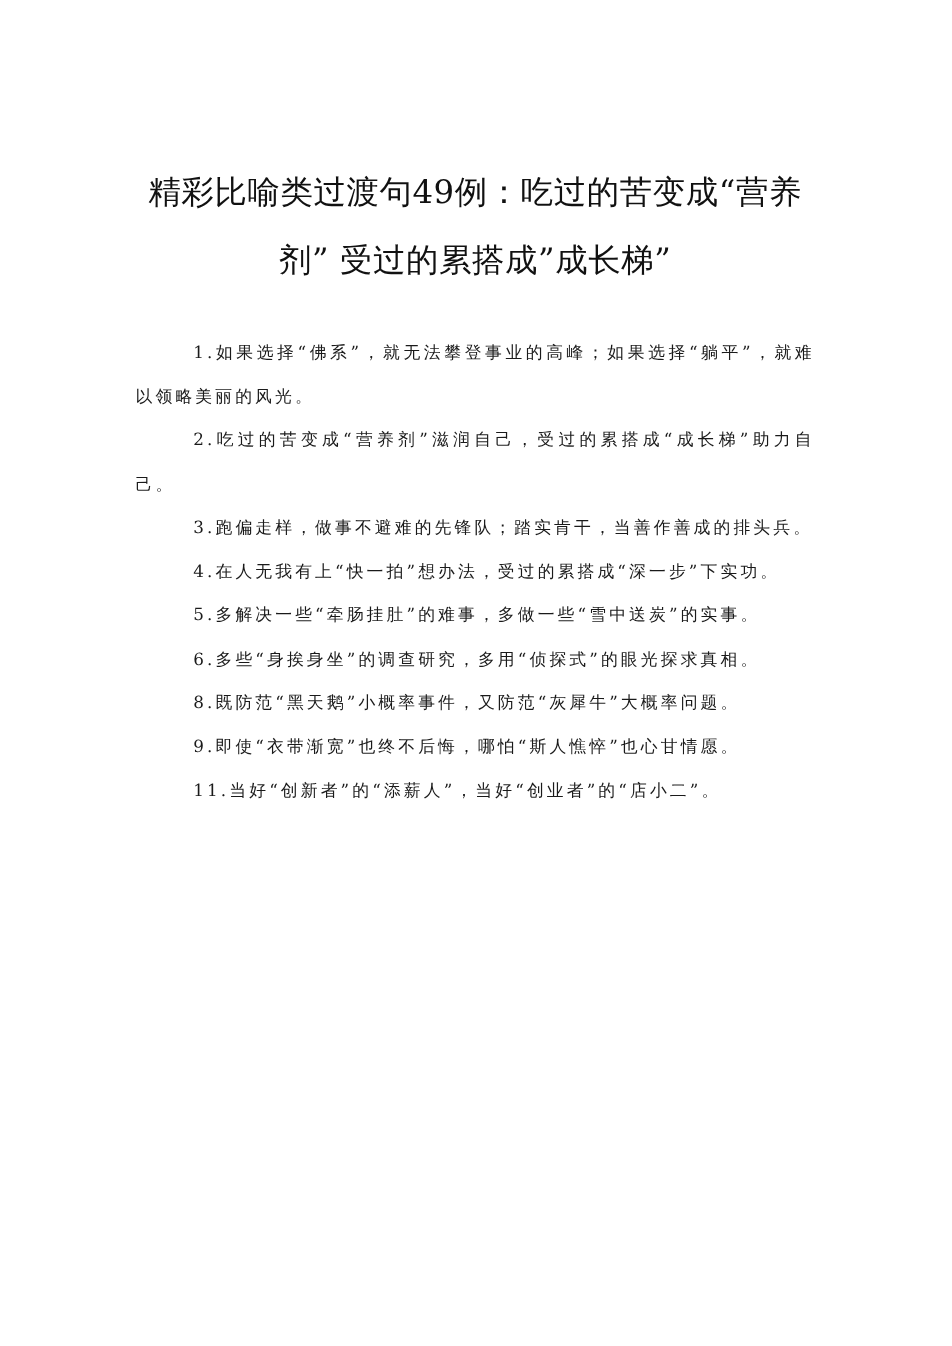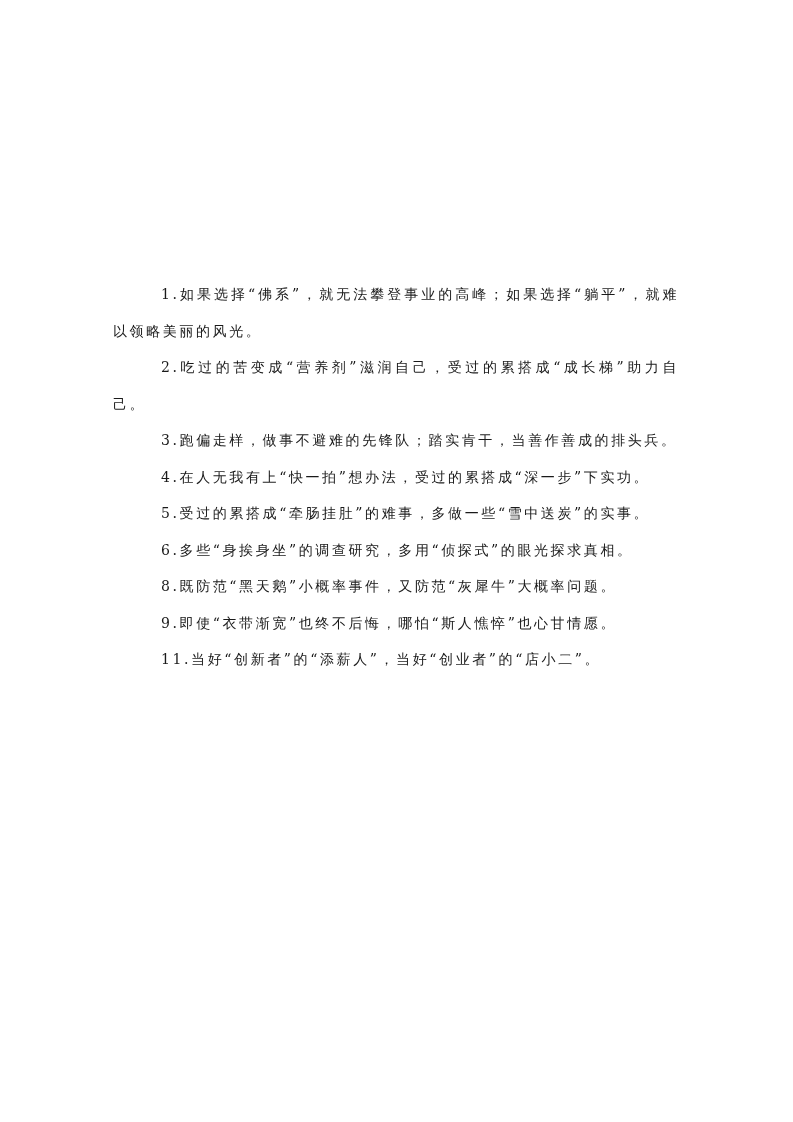--- a/index.html
+++ b/index.html
@@ -50,25 +50,26 @@
     text-align-last: left;
     letter-spacing: 2.6px;
     margin: 0;
     color: #1a1a1a;
   }
 </style>
 </head>
 <body>
 
 <div class="page">
+  <h1 class="title">精彩比喻类过渡句49例：吃过的苦变成“营养剂” 受过的累搭成”成长梯”</h1>
 
   <div class="body">
     <p class="para"><span>1.</span><span>如果选择“佛系”，就无法攀登事业的高峰；如果选择“躺平”，就难以领略美丽的风光。</span></p>
     <p class="para"><span>2.</span><span>吃过的苦变成“营养剂”滋润自己，受过的累搭成“成长梯”助力自己。</span></p>
     <p class="para"><span>3.</span><span>跑偏走样，做事不避难的先锋队；踏实肯干，当善作善成的排头兵。</span></p>
     <p class="para"><span>4.</span><span>在人无我有上“快一拍”想办法，受过的累搭成“深一步”下实功。</span></p>
-    <p class="para"><span>5.</span><span>受过的累搭成“牵肠挂肚”的难事，多做一些“雪中送炭”的实事。</span></p>
+    <p class="para"><span>5.</span><span>多解决一些“牵肠挂肚”的难事，多做一些“雪中送炭”的实事。</span></p>
     <p class="para"><span>6.</span><span>多些“身挨身坐”的调查研究，多用“侦探式”的眼光探求真相。</span></p>
     <p class="para"><span>8.</span><span>既防范“黑天鹅”小概率事件，又防范“灰犀牛”大概率问题。</span></p>
     <p class="para"><span>9.</span><span>即使“衣带渐宽”也终不后悔，哪怕“斯人憔悴”也心甘情愿。</span></p>
     <p class="para"><span>11.</span><span>当好“创新者”的“添薪人”，当好“创业者”的“店小二”。</span></p>
   </div>
 </div>
 
 </body></html>

